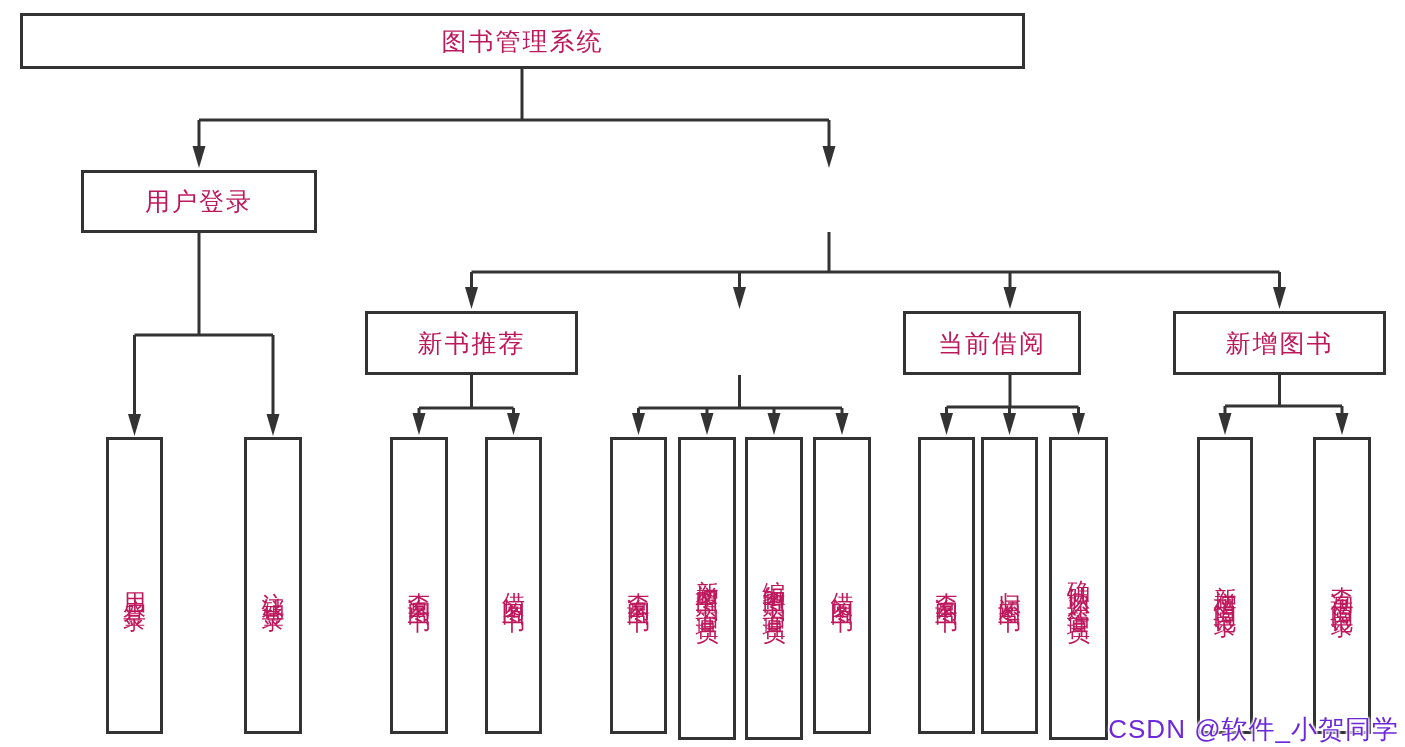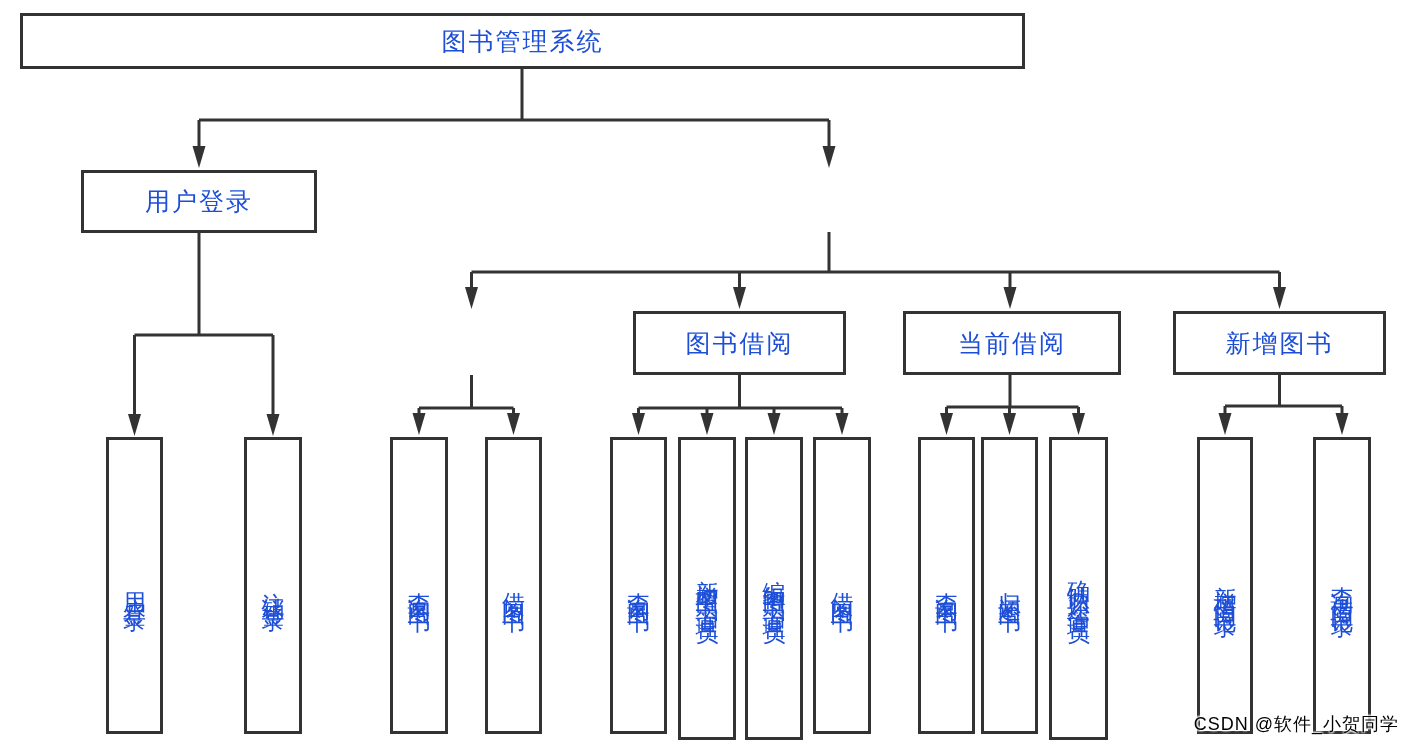--- a/index.html
+++ b/index.html
@@ -3,27 +3,27 @@
 <meta charset="utf-8">
 <style>
   html,body{margin:0;padding:0;background:#fff;}
   .stage{
     position:relative;width:1405px;height:747px;background:#ffffff;
     font-family:"Liberation Sans","DejaVu Sans",sans-serif;overflow:hidden;
   }
   .connector-layer{position:absolute;left:0;top:0;width:1405px;height:747px;}
   .node{
     position:absolute;box-sizing:border-box;border:3px solid #333333;background:#ffffff;
-    display:flex;align-items:center;justify-content:center;color:#1d4ed8;
+    display:flex;align-items:center;justify-content:center;color:#be185d;
   }
   .hbox{font-size:25px;letter-spacing:2px;}
   .vbox{font-size:23px;}
   .vtext{writing-mode:vertical-rl;text-orientation:upright;letter-spacing:6px;line-height:1;}
   .watermark{
-    position:absolute;top:712px;right:6px;font-size:18px;letter-spacing:1px;color:#000000;
+    position:absolute;top:712px;right:6px;font-size:26px;letter-spacing:1px;color:#6d28d9;
     text-shadow:1px 1px 2px #ffffff,-1px -1px 2px #ffffff,1px -1px 2px #ffffff,-1px 1px 2px #ffffff;
     z-index:5;white-space:nowrap;
   }
 </style>
 </head>
 <body>
 
 <div class="stage">
 
   <svg class="connector-layer" width="1405" height="747" viewBox="0 0 1405 747" xmlns="http://www.w3.org/2000/svg">
@@ -96,24 +96,24 @@
   </svg>
 
   <div class="node hbox" style="left:20px;top:13px;width:1005px;height:56px">
     <span>图书管理系统</span>
   </div>
 
   <div class="node hbox" style="left:81px;top:170px;width:236px;height:63px">
     <span>用户登录</span>
   </div>
 
-  <div class="node hbox" style="left:633px;top:311px;width:213px;height:64px">
-    <span>图书借阅</span>
+  <div class="node hbox" style="left:365px;top:311px;width:213px;height:64px">
+    <span>新书推荐</span>
   </div>
-  <div class="node hbox" style="left:903px;top:311px;width:218px;height:64px">
+  <div class="node hbox" style="left:903px;top:311px;width:178px;height:64px">
     <span>当前借阅</span>
   </div>
   <div class="node hbox" style="left:1173px;top:311px;width:213px;height:64px">
     <span>新增图书</span>
   </div>
 
   <div class="node vbox" style="left:106px;top:437px;width:57px;height:297px">
     <span class="vtext">用户登录</span>
   </div>
   <div class="node vbox" style="left:244px;top:437px;width:58px;height:297px">

